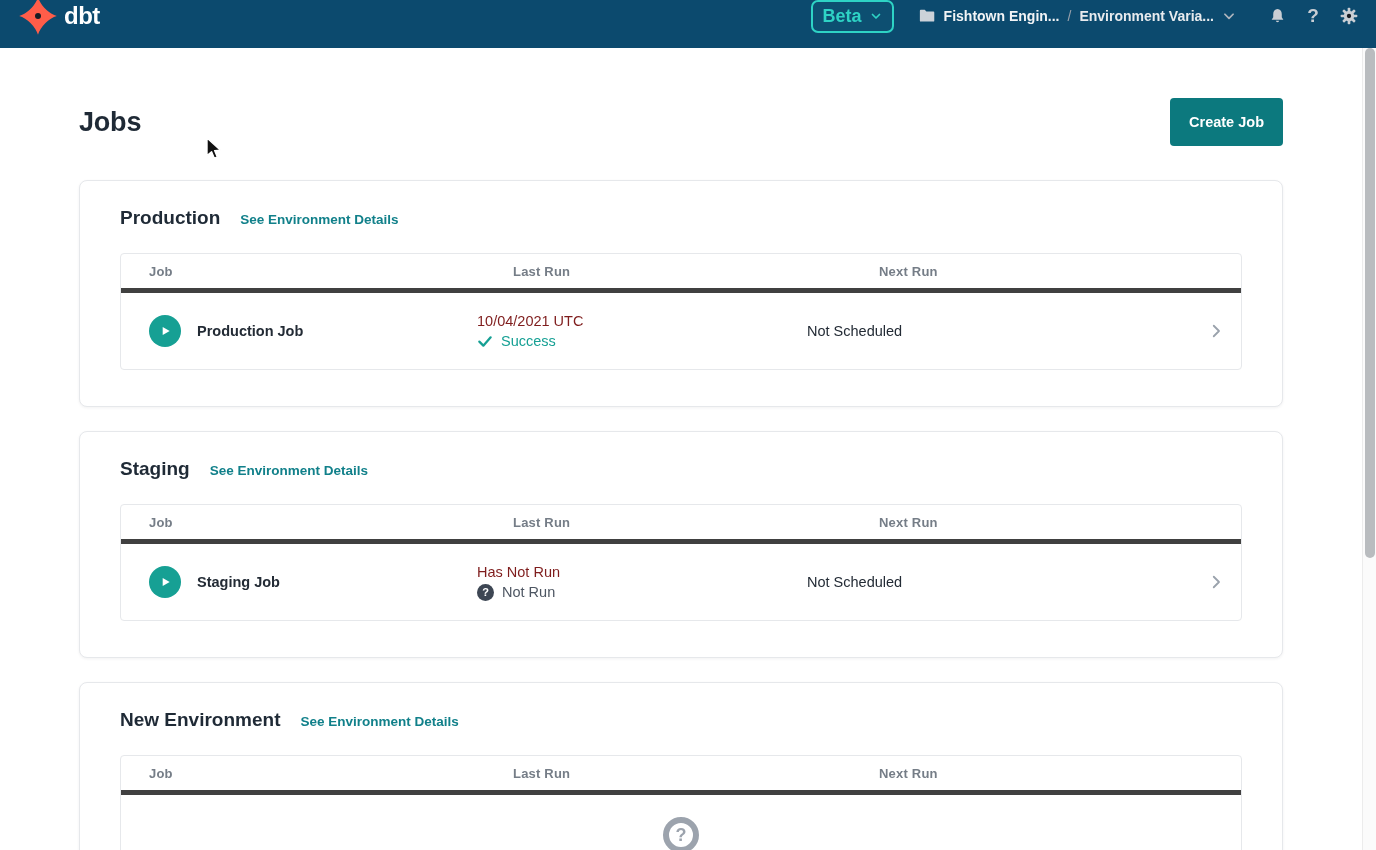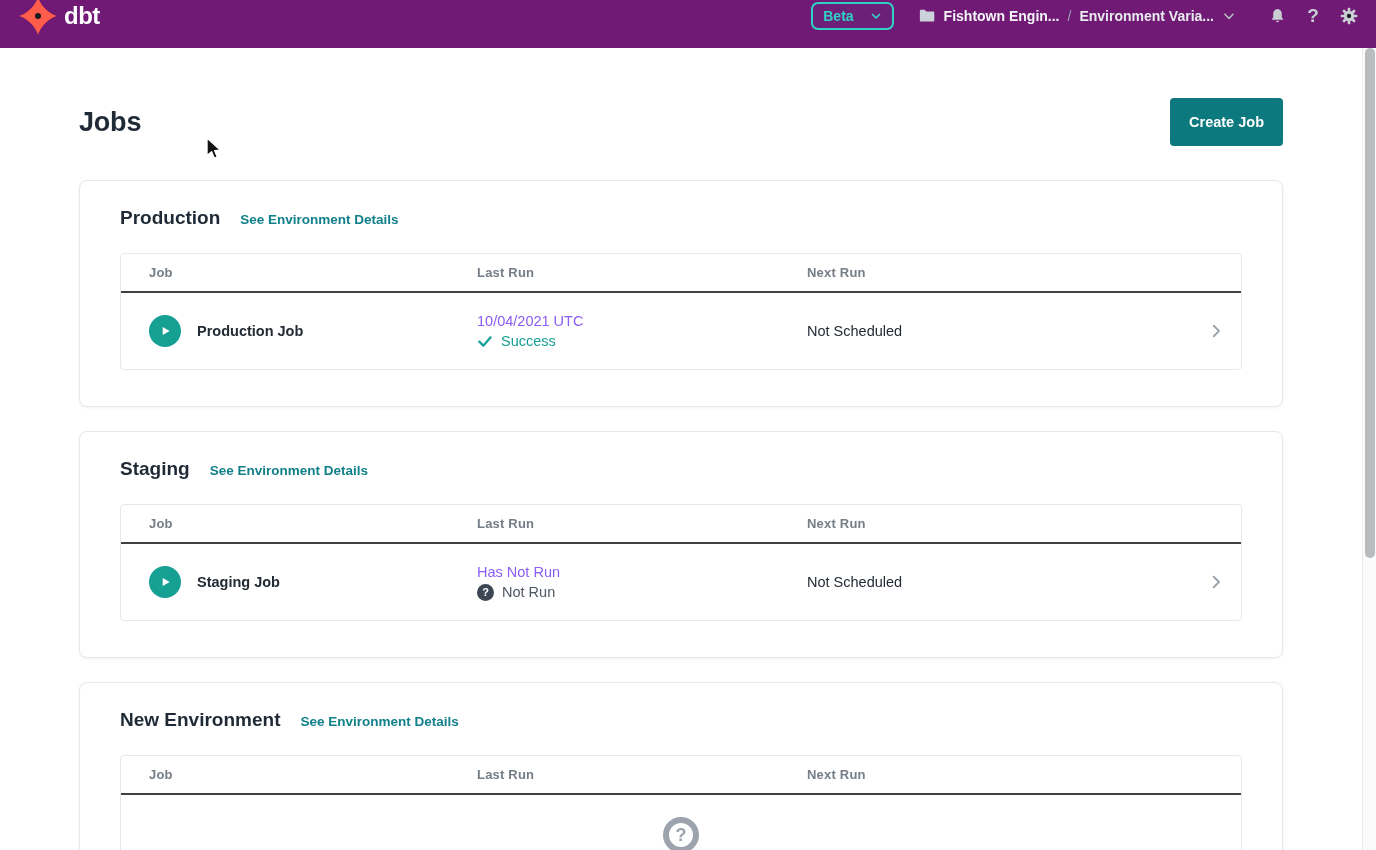--- a/index.html
+++ b/index.html
@@ -4,35 +4,35 @@
 <style>
   * { margin:0; padding:0; box-sizing:border-box; }
   html,body { width:1376px; height:850px; overflow:hidden; }
   body {
     font-family:"Liberation Sans","DejaVu Sans",sans-serif;
     background:#ffffff; color:#232b35; position:relative;
   }
 
   
   .navbar {
-    height:48px; background:#701a75; display:flex; align-items:center;
+    height:48px; background:#0c4a6e; display:flex; align-items:center;
     padding:0 16px 16px 18px; position:relative; z-index:20;
   }
   .brand { display:flex; align-items:center; gap:6px; margin-right:30px; cursor:pointer; }
   .brand-logo { width:40px; height:40px; }
   .brand-text { color:#ffffff; font-weight:700; font-size:24px; letter-spacing:-0.5px; }
   .nav-items { display:flex; align-items:center; }
   .nav-item {
     color:#dfe3e8; font-size:14px; font-weight:700; padding:14px 16px;
     display:flex; align-items:center; gap:6px; cursor:pointer;
   }
   .nav-right { margin-left:auto; display:flex; align-items:center; gap:14px; }
   .beta-pill {
-    display:flex; align-items:center; gap:16px; border:2px solid #2ed3c5; color:#2ed3c5;
-    border-radius:7px; padding:4px 10px; font-size:14px; font-weight:700;
+    display:flex; align-items:center; gap:8px; border:2px solid #2ed3c5; color:#2ed3c5;
+    border-radius:7px; padding:4px 10px; font-size:18px; font-weight:700;
     background:rgba(46,211,197,0.04); cursor:pointer; margin-right:10px;
   }
   .breadcrumb { display:flex; align-items:center; gap:8px; cursor:pointer; }
   .crumb { color:#f2f4f6; font-size:14px; font-weight:700;text-align:center; }
   .crumb-sep { color:#9aa2ac; font-size:14px; font-weight:400; }
   .crumb-page { color:#e8ebee; font-size:14px; font-weight:700; }
   .nav-icons { display:flex; align-items:center; gap:14px; margin-left:16px; }
   .nav-icon { width:22px; height:22px; display:flex; align-items:center; justify-content:center; cursor:pointer; }
   .qmark { color:#c9ced4; font-size:19px; font-weight:800; }
 
@@ -55,35 +55,36 @@
     padding:26px 40px 36px 40px; margin-bottom:24px;
   }
   .env-head { display:flex; align-items:baseline; gap:20px; }
   .env-name { font-size:19px; font-weight:700; color:#1f2a36; }
   .env-link { font-size:13.5px; font-weight:700; color:#11808a; cursor:pointer;text-align:right; }
 
   .job-table { border:1px solid #e6e8eb; border-radius:4px; margin-top:24px; }
   .t-head {
     display:grid; grid-template-columns:328px 330px 1fr 40px;
     padding-left:28px; padding-right:16px; height:39px; align-items:center;
-    border-bottom:2px solid #404040;
+    border-bottom:5px solid #404040;
+    gap:36px;
   }
   .t-head span { font-size:13px; font-weight:600; color:#757d87; letter-spacing:0.2px; }
   .t-row {
     display:grid; grid-template-columns:328px 330px 1fr 40px;
     padding-left:28px; padding-right:16px; height:76px; align-items:center; cursor:pointer;
   }
   .job-cell { display:flex; align-items:center; gap:16px; }
   .play-btn {
     width:32px; height:32px; border-radius:50%; background:#16a094; flex:none;
     display:flex; align-items:center; justify-content:center; cursor:pointer;
   }
   .job-name { font-size:14.5px; font-weight:700; color:#232b35; }
   .lastrun-cell { display:flex; flex-direction:column; gap:4px; }
-  .lr-date { font-size:14.5px; color:#8b5cf6; }
+  .lr-date { font-size:14.5px; color:#7f1d1d; }
   .lr-status { display:flex; align-items:flex-start; gap:8px; }
   .lr-status.success span { color:#16a094; font-size:14.5px; }
   .lr-status.notrun span { color:#4d5662; font-size:14.5px; }
   .q-circle {
     width:17px; height:17px; border-radius:50%; background:#3d4653; color:#ffffff;
     font-size:11px; font-weight:700; display:flex; align-items:center; justify-content:center;
   }
   .nextrun { font-size:14.5px; color:#232b35; }
   .row-chevron { display:flex; align-items:center; justify-content:flex-end; }
 

